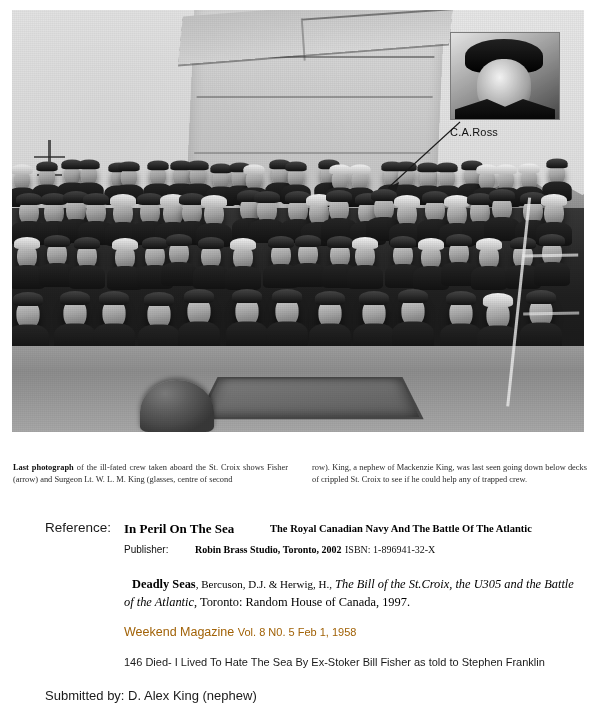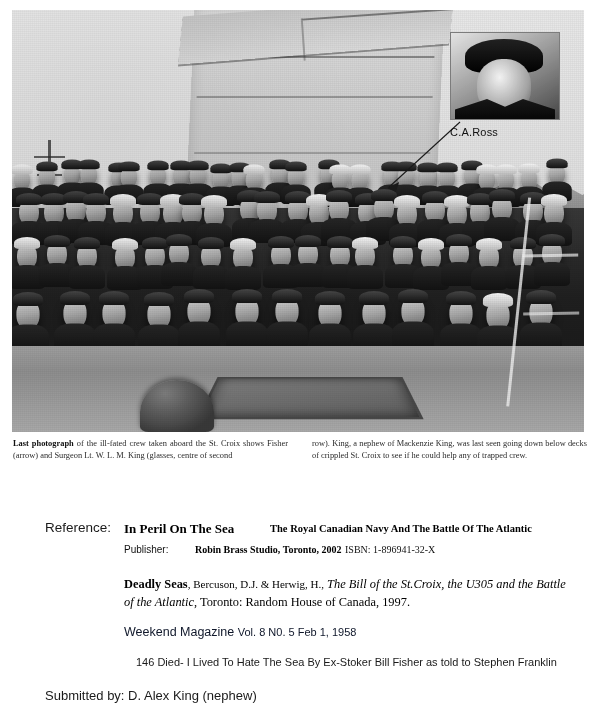--- a/index.html
+++ b/index.html
@@ -242,21 +242,21 @@
     position: absolute;
     left: 360px; top: 110px;
     width: 90px; height: 78px;
     pointer-events: none;
   }
 
   
   #photo-caption {
     position: absolute;
     left: 1px;
-    top: 428px;
+    top: 452px;
     width: 574px;
     display: flex;
     gap: 24px;
     font-family: "Liberation Serif", "DejaVu Serif", serif;
     font-size: 8.4px;
     line-height: 1.38;
     color: #2a2a2a;
     text-align: justify;
   }
   #photo-caption .col { width: 279px; }
@@ -316,38 +316,37 @@
 
   #deadly-seas {
     position: absolute;
     left: 124px; top: 56px;
     width: 450px;
     font-family: "Liberation Serif", "DejaVu Serif", serif;
     font-size: 12.4px;
     line-height: 1.42;
     color: #000;
   }
-  #deadly-seas .t { font-weight: bold; }
+  #deadly-seas .t { font-weight: bold; margin-left: 8px; }
   #deadly-seas .authors { font-size: 11px; }
   #deadly-seas .it { font-style: italic; }
 
   #magazine-line {
     position: absolute;
     left: 124px; top: 105px;
     font-size: 12.5px;
-    color: #0f172a;
+    color: #a16207;
   }
   #magazine-line .issue { font-size: 11px; }
 
   #article-line {
     position: absolute;
     left: 124px; top: 136px;
     font-size: 11px;
     color: #1a1a1a;
-    margin-left: 12px;
   }
 
   #submitted-line {
     position: absolute;
     left: 45px; top: 688px;
     font-size: 13px;
     color: #1a1a1a;
   }
 </style>
 </head>

